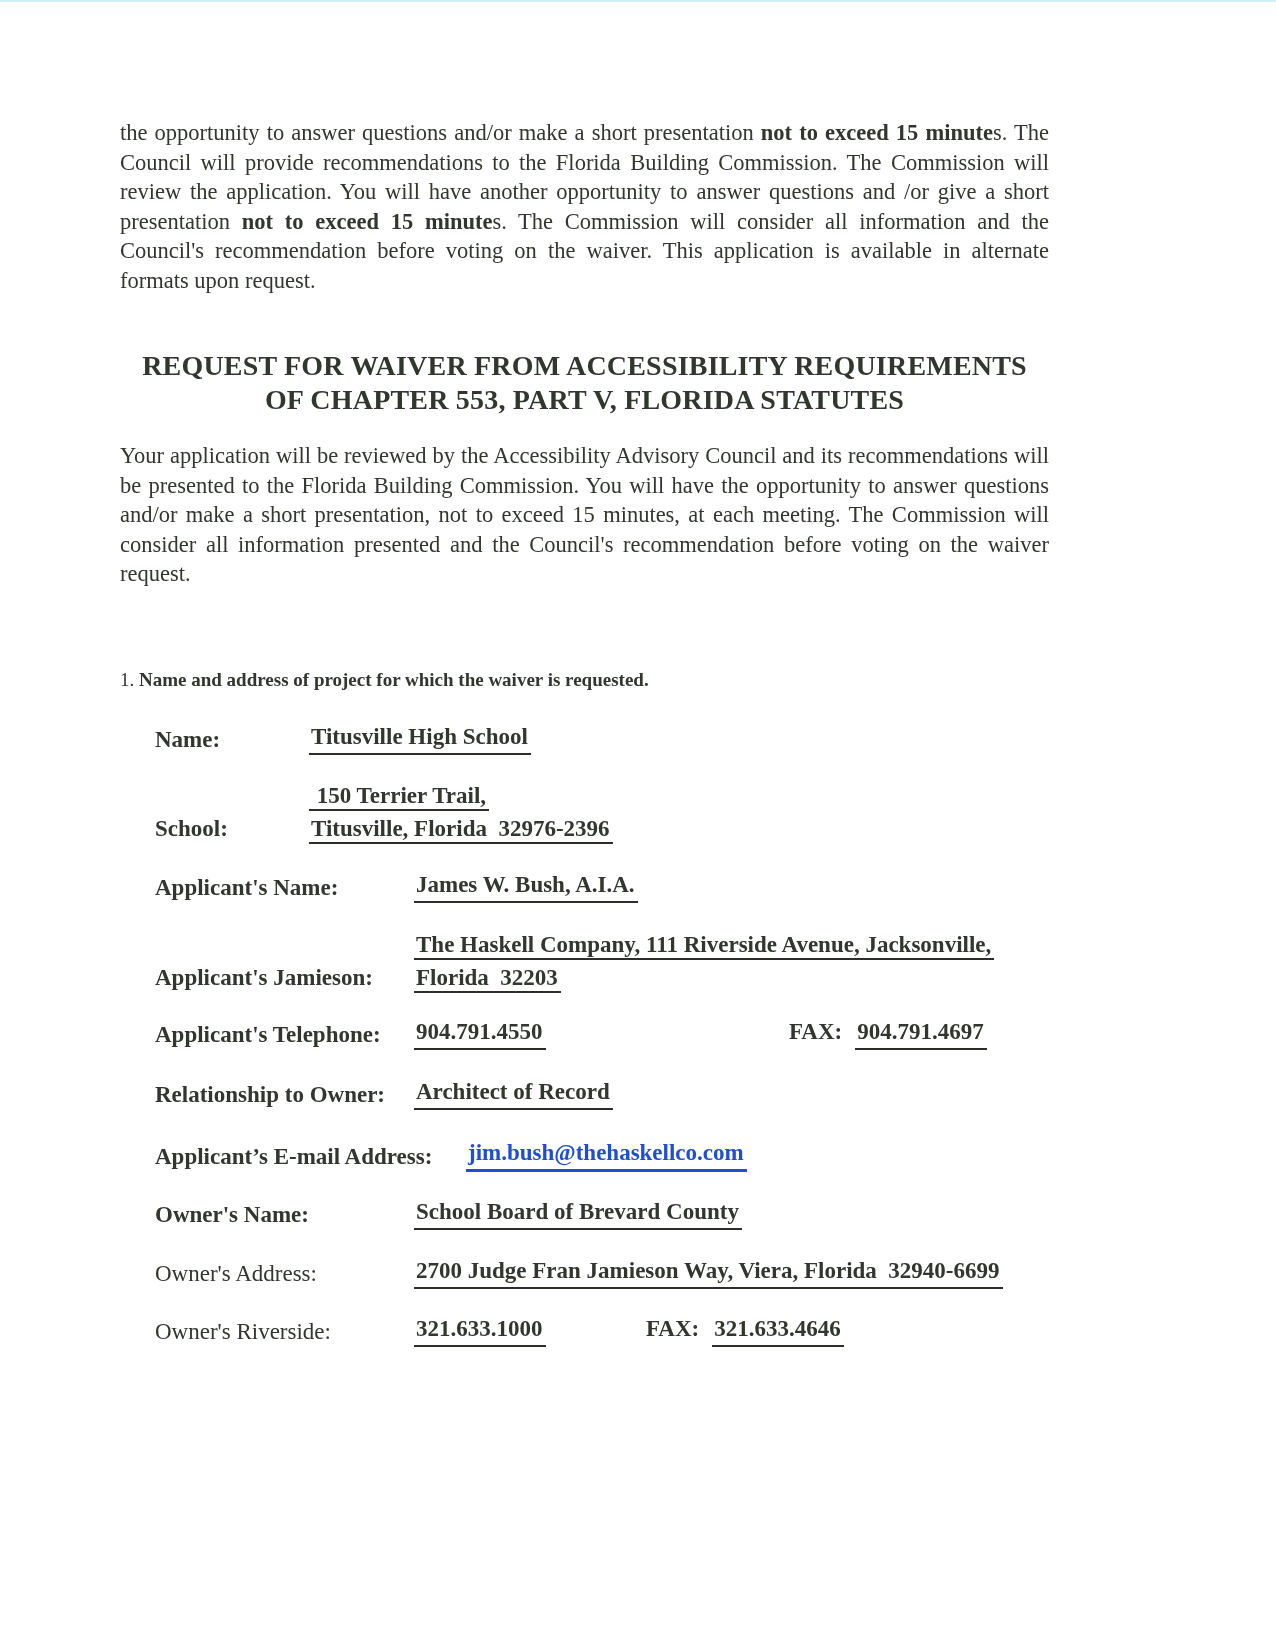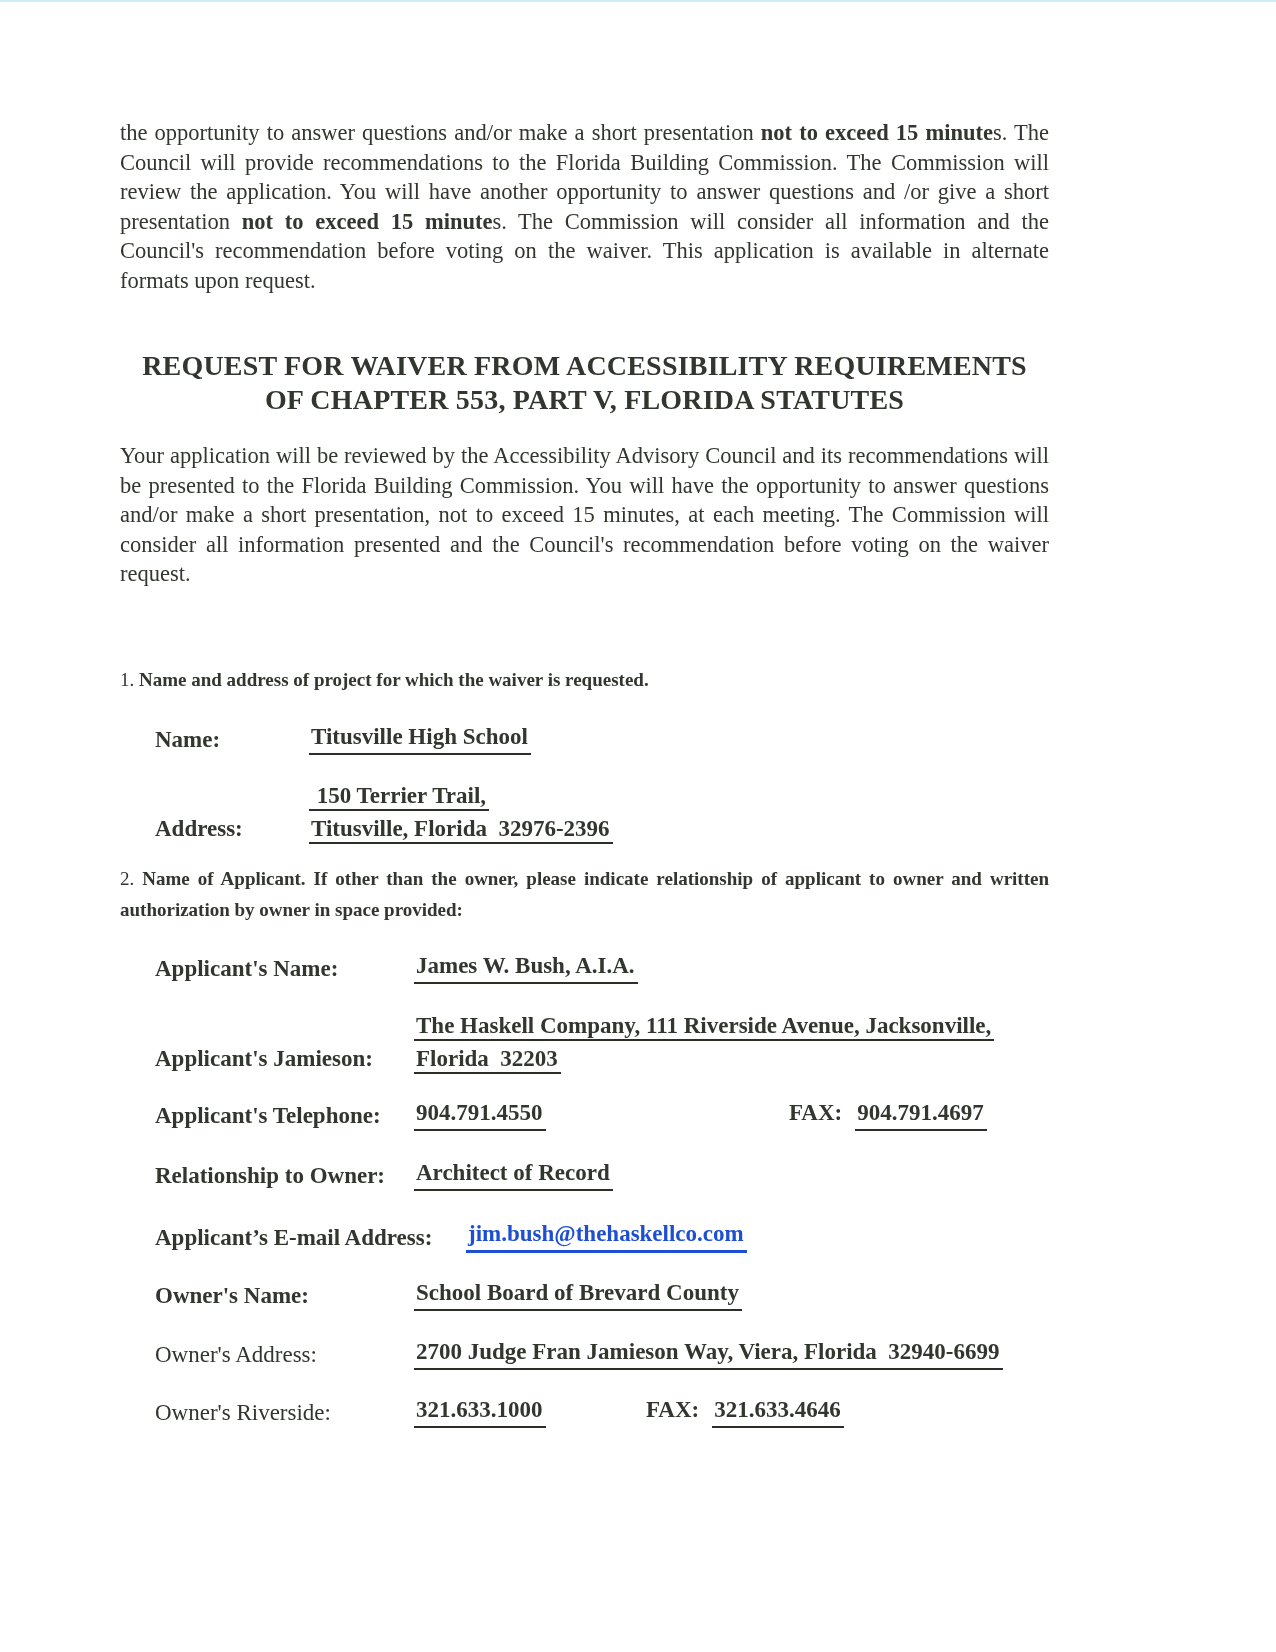--- a/index.html
+++ b/index.html
@@ -93,30 +93,27 @@
   <div class="item item1">
     <span class="num">1.</span> <span>Name and address of project for which the waiver is requested.</span>
   </div>
 
   <div class="row mt-27">
     <span class="lbl lbl-154 b">Name:</span>
     <span class="uval">Titusville High School</span>
   </div>
 
   <div class="row">
-    <span class="lbl lbl-154 b">Address:</span>
+    <span class="lbl lbl-154 b">School:</span>
     <span class="addr-stack">
       <div><span class="uval"> 150 Terrier Trail,</span></div>
       <div class="addr-line2"><span class="uval">Titusville, Florida  32976-2396</span></div>
     </span>
   </div>
 
-  <div class="item item2">
-    <span class="num">2.</span> <span>Name of Applicant. If other than the owner, please indicate relationship of applicant to owner and written authorization by owner in space provided:</span>
-  </div>
 
   <div class="row">
     <span class="lbl lbl-259 b">Applicant's Name:</span>
     <span class="uval">James W. Bush, A.I.A.</span>
   </div>
 
   <div class="row mt-27">
     <span class="lbl lbl-259 b">Applicant's Jamieson:</span>
     <span class="addr-stack">
       <div><span class="uval">The Haskell Company, 111 Riverside Avenue, Jacksonville,</span></div>

